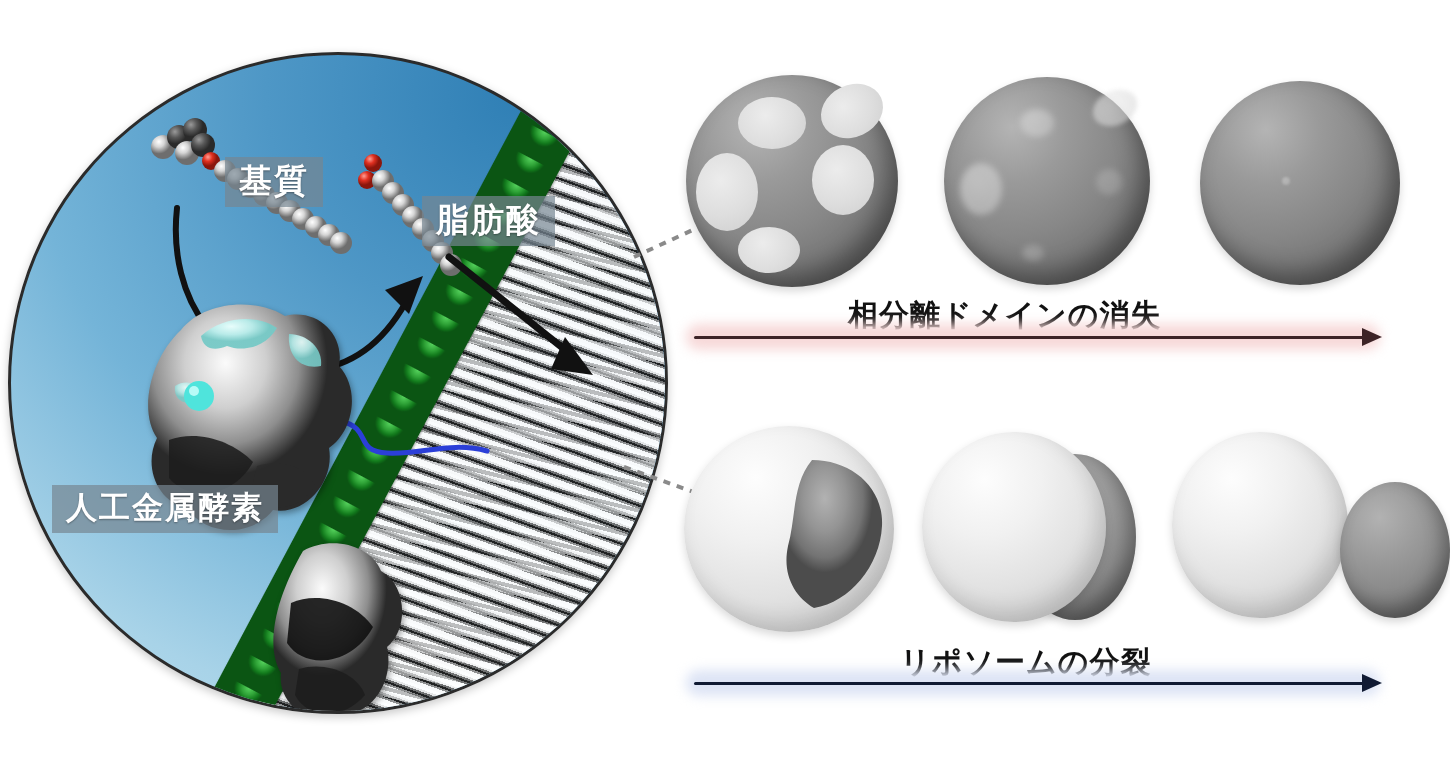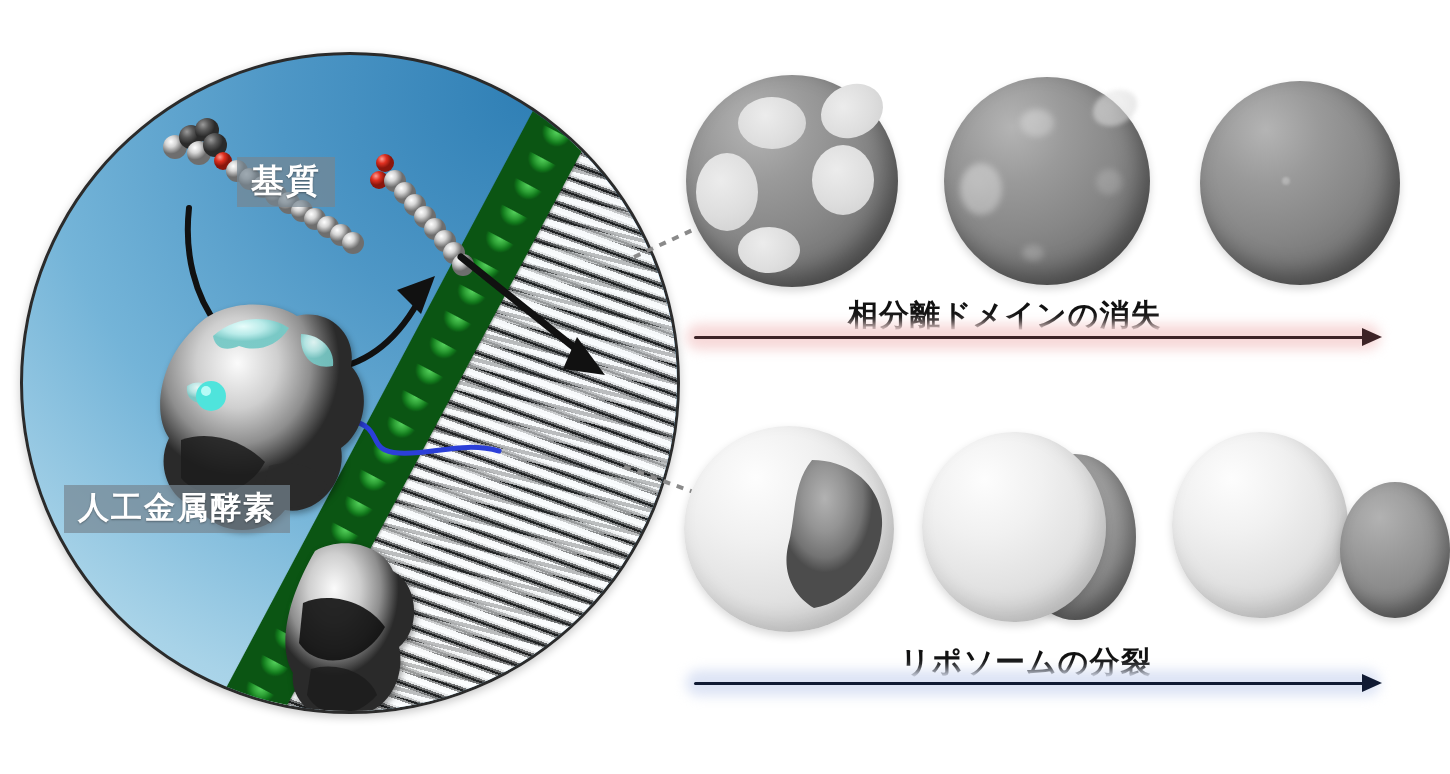--- a/index.html
+++ b/index.html
@@ -15,21 +15,21 @@
     position: relative;
     width: 1450px;
     height: 774px;
     background: #ffffff;
     overflow: hidden;
   }
 
   
   .circle-panel {
     position: absolute;
-    left: 20px;
+    left: 8px;
     top: 52px;
     width: 660px;
     height: 662px;
     border-radius: 50%;
     overflow: hidden;
     border: 3px solid #2b2b2b;
     box-sizing: border-box;
     background:
       radial-gradient(ellipse 130% 120% at 78% 6%, #2f7fb5 0%, #4e97c6 30%, #74b4d8 58%, #a8d3e8 82%, #bcdff0 100%);
     box-shadow: 0 3px 10px rgba(0,0,0,0.22);
@@ -298,20 +298,21 @@
 
       <svg class="enzyme enzyme-mem" viewBox="0 0 150 205">
         <path d="M34,18 C62,2 102,12 112,38 C138,52 140,96 118,114
                  C126,150 100,186 70,180 C40,196 8,170 12,140
                  C-4,114 6,66 34,18 Z" fill="url(#protG)"></path>
         <path d="M22,70 C48,58 86,68 104,94 C84,132 36,138 18,110 Z" fill="#101010" opacity="0.9"></path>
         <path d="M30,136 C56,128 88,140 96,162 C74,188 38,186 26,162 Z" fill="#1c1c1c" opacity="0.85"></path>
       </svg>
 
       <div class="lbl lbl-substrate">基質</div>
+      <div class="lbl lbl-fatty">脂肪酸</div>
       <div class="lbl lbl-enzyme">人工金属酵素</div>
     </div>
   </div>
 
   <svg class="connector conn-top" viewBox="0 0 110 60">
     <path d="M4,52 L104,6" stroke="#8a8a8a" stroke-width="4" stroke-dasharray="7 7" fill="none"></path>
   </svg>
   <svg class="connector conn-bottom" viewBox="0 0 110 60">
     <path d="M4,12 L104,48" stroke="#8a8a8a" stroke-width="4" stroke-dasharray="7 7" fill="none"></path>
   </svg>

